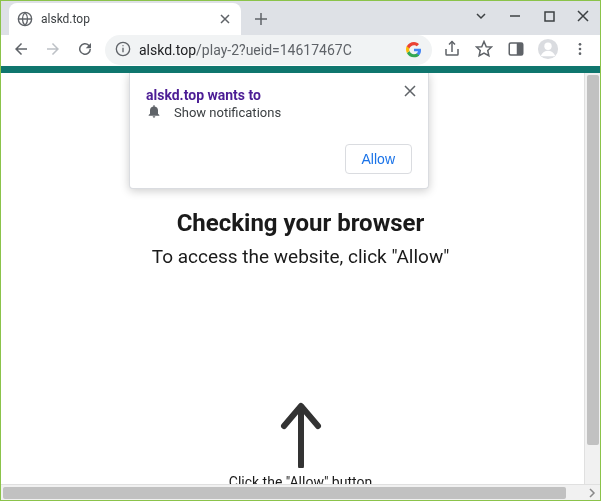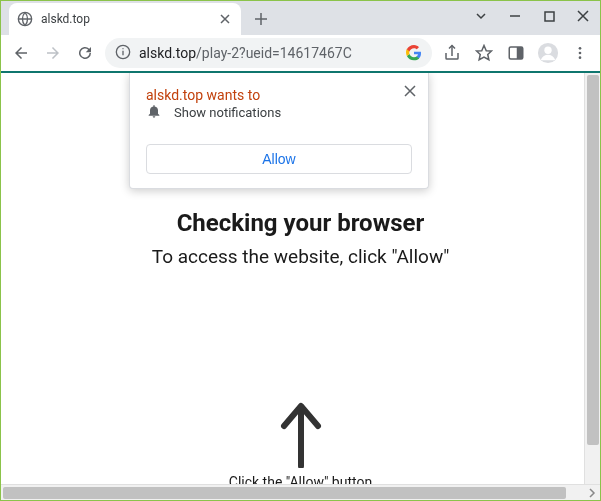--- a/index.html
+++ b/index.html
@@ -49,23 +49,23 @@
 .win-controls {
   position:absolute; right:0; top:0; height:30px; display:flex; align-items:center;
 }
 .win-controls > div {
   width: 34px; height:30px; display:flex;align-items:center;justify-content:center;
   color:#3c4043; cursor:pointer;
 }
 .toolbar {
   height: 38px;
   background:#fff;
-  border-bottom:2px solid #0f766e;
+  border-bottom:7px solid #0f766e;
   display:flex;
-  align-items:center;
+  align-items:flex-start;
   padding: 0 6px;
   gap: 4px;
 }
 .tbtn {
   width:28px;height:28px;display:flex;align-items:center;justify-content:center;
   color:#5f6368;border-radius:50%;cursor:pointer;
 }
 .tbtn.disabled { color:#bdc1c6; cursor:default; }
 .addressbar {
   flex:1;
@@ -123,33 +123,34 @@
   width:300px;
   background:#fff;
   border:1px solid #dadce0;
   border-top:none;
   box-shadow:0 2px 10px rgba(0,0,0,0.2);
   border-radius:0 0 4px 4px;
   padding:14px 16px 14px 16px;
 }
 .permission-popup .p-title {
   font-size:14px;
-  color:#c2410c;
+  color:#4c1d95;
+  font-weight:bold;
 }
 .permission-popup .p-close {
   position:absolute; right:8px; top:8px;
   width:20px;height:20px;display:flex;align-items:center;justify-content:center;
   color:#5f6368;cursor:pointer;
 }
 .permission-popup .p-row {
   display:flex;align-items:center;gap:12px;
   font-size:13px;color:#3c4043;
 }
 .permission-popup .p-actions {
-  display:flex;justify-content:flex-end;gap:10px;margin-top:22px;flex-direction:column;
+  display:flex;justify-content:flex-end;gap:10px;margin-top:22px;
 }
 .permission-popup .p-btn {
   border:1px solid #dadce0;
   background:#fff;
   color:#1a73e8;
   font-size:14px;
   padding:6px 16px;
   border-radius:4px;
   cursor:pointer;
 }

